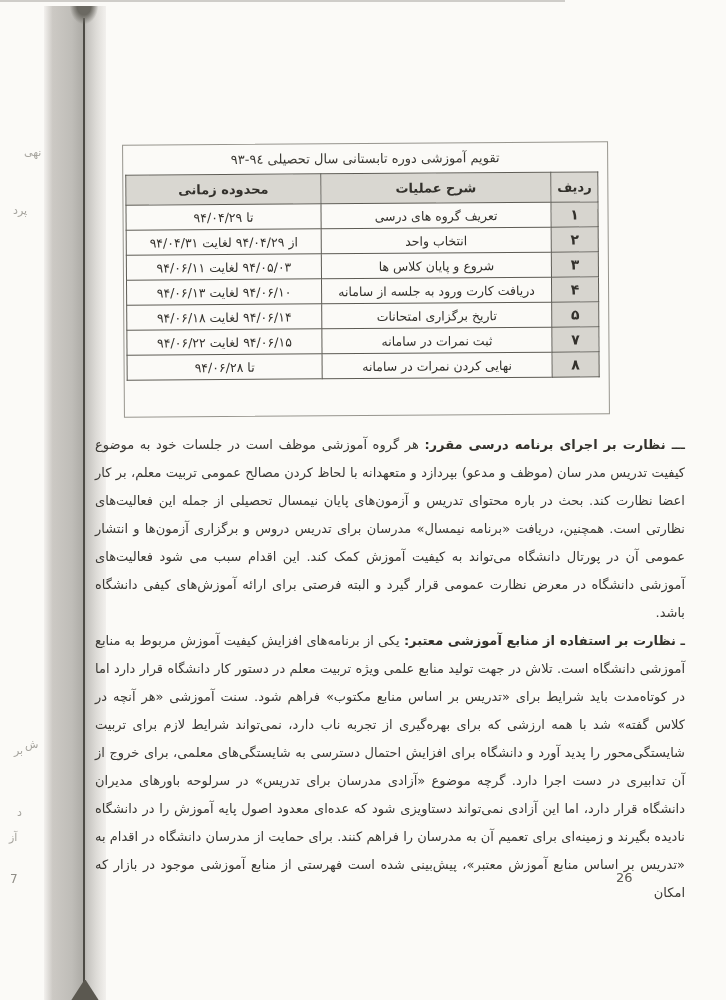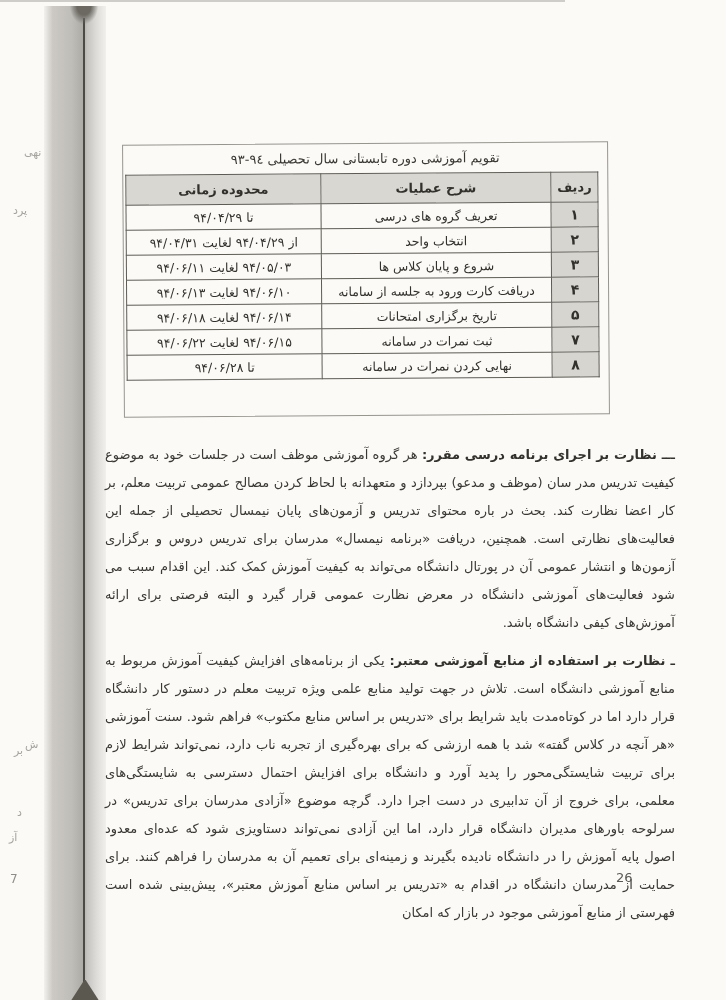--- a/index.html
+++ b/index.html
@@ -56,21 +56,21 @@
   }
   .table-box thead th{background:#d9d7d1;height:29px;font-weight:bold;font-size:13px;}
   .table-box td.num{background:#d7d5cf;font-size:14px;font-weight:bold;}
 
   
   .body-text{
     position:absolute;left:95px;top:431px;width:590px;
     direction:rtl;text-align:justify;
     font-size:13px;line-height:28px;color:#3b3934;
   }
-  .body-text p{margin:10px;}
+  .body-text p{margin:0;}
   .body-text b{font-weight:bold;color:#34322c;}
 
   .page-number{position:absolute;left:616px;top:870px;font-size:13px;color:#5a5852;}
 </style>
 </head>
 <body>
 
 <div class="page">
 
   <div class="top-scan-line"></div>

